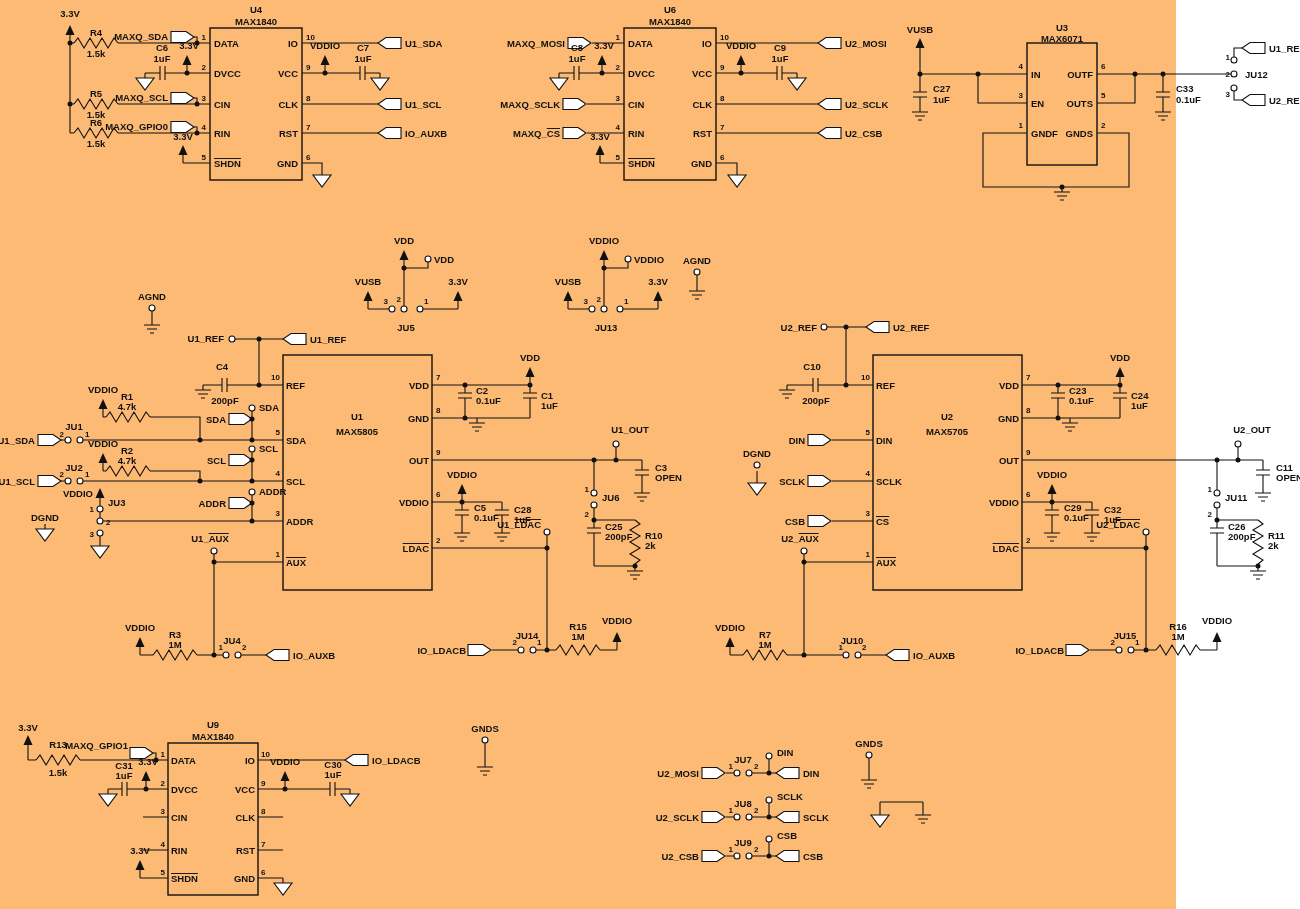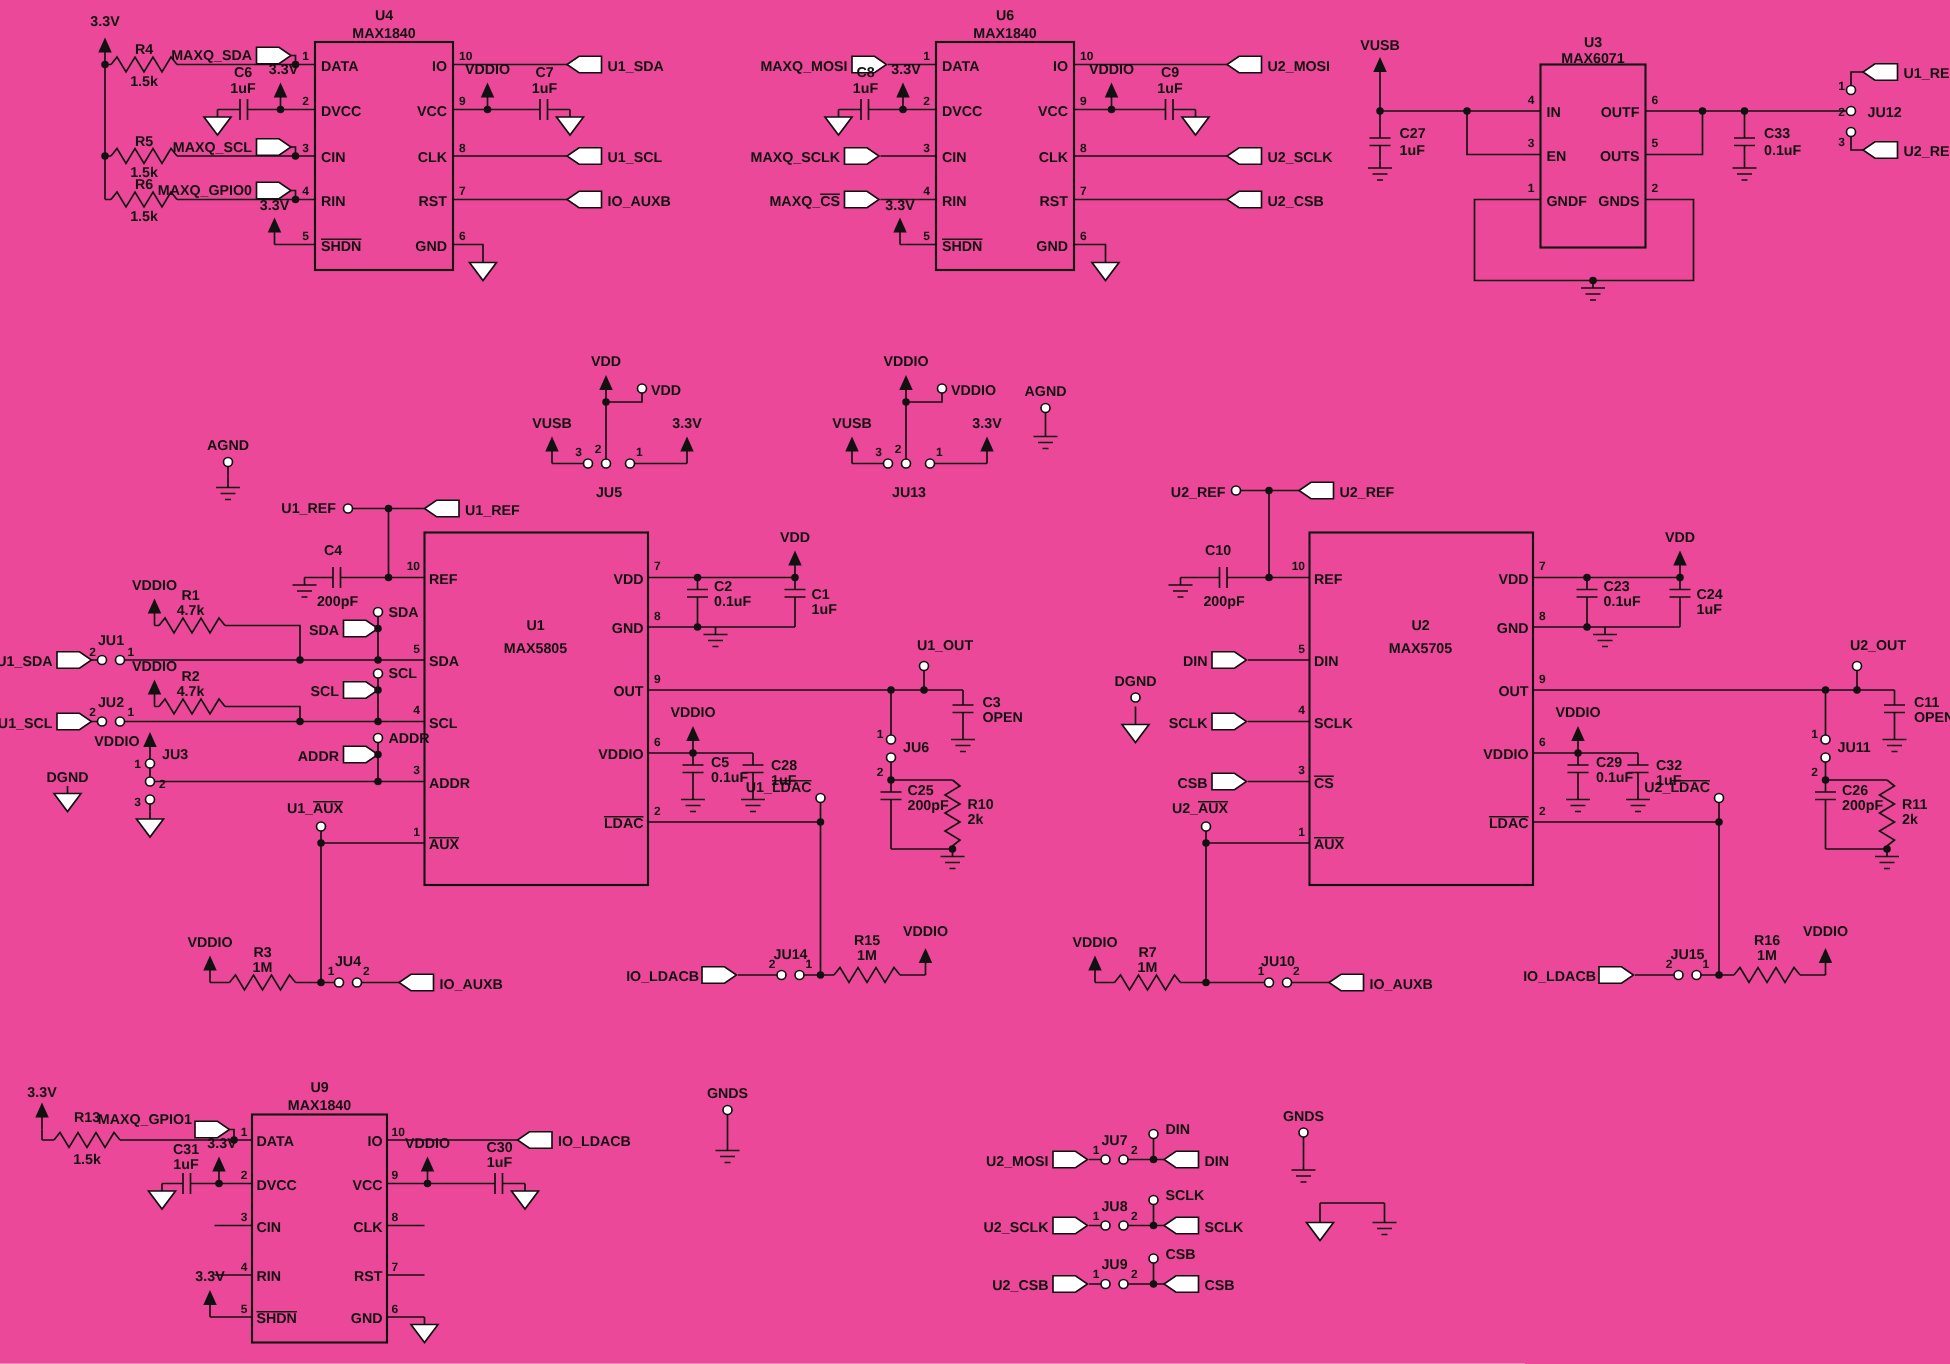--- a/index.html
+++ b/index.html
@@ -1,16 +1,16 @@
 <!DOCTYPE html>
 <html><head>
 <meta charset="utf-8">
 <style>
   html,body{margin:0;padding:0;background:#fff}
-  #stage{width:1300px;height:909px;background:#ec4899}
+  #stage{width:1176px;height:909px;background:#fdba74}
   svg text{fill:#111}
   .t{font:bold 9.5px "Liberation Sans",sans-serif}
   .ts{font:bold 8px "Liberation Sans",sans-serif}
   .tm{text-anchor:middle}
   .te{text-anchor:end}
   .ovl{text-decoration:overline}
   .w{fill:none;stroke:#111;stroke-width:1.1}
   .box{fill:none;stroke:#111;stroke-width:1.4}
   .d{fill:#111;stroke:none}
 </style>

